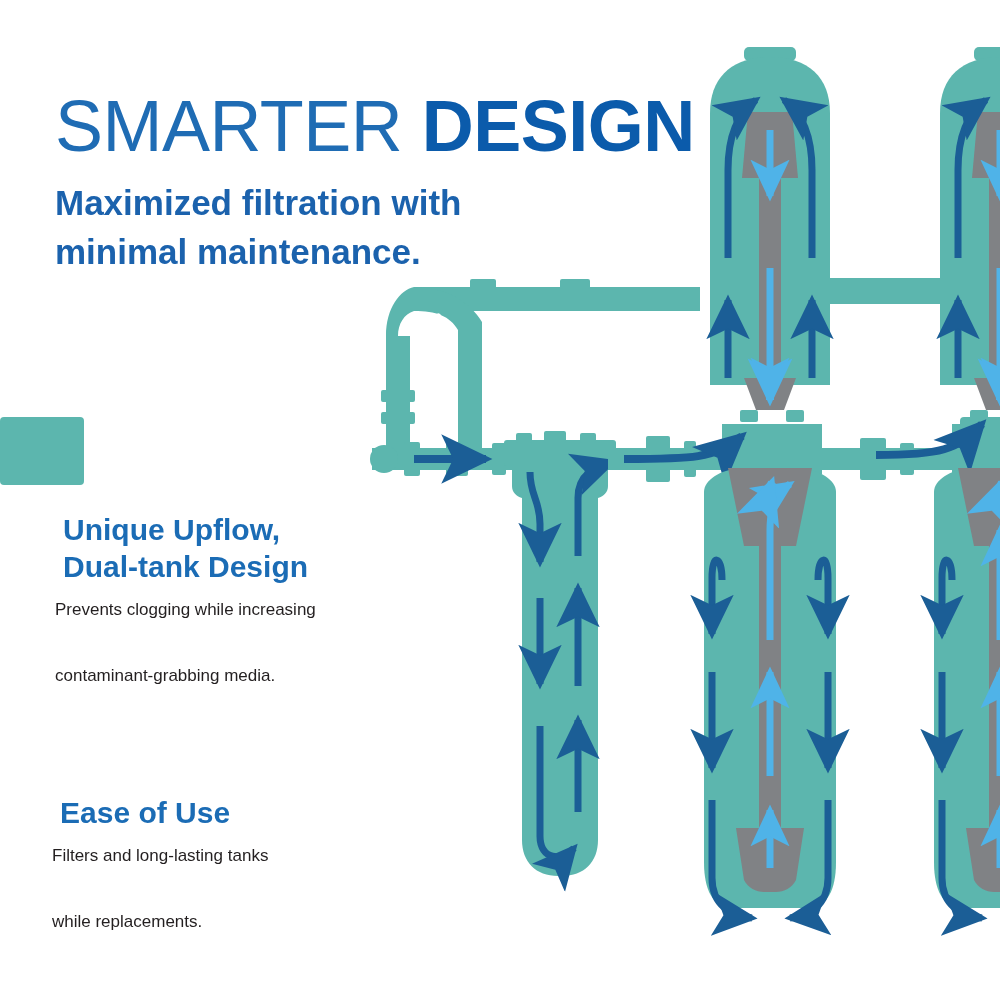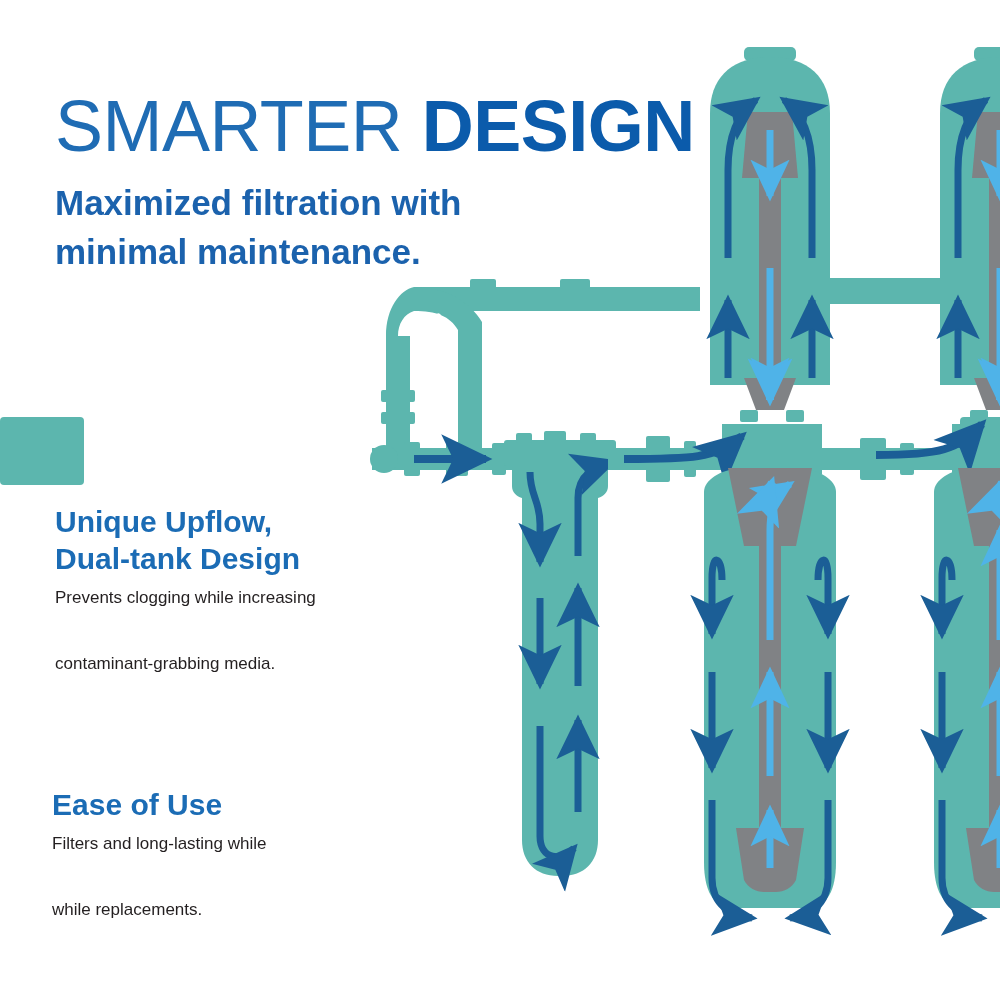--- a/index.html
+++ b/index.html
@@ -45,21 +45,21 @@
     width: 470px;
     font-size: 35px;
     line-height: 49px;
     font-weight: 600;
     color: #1b62ad;
     margin-top: 13px;
   }
 
   .section { position: absolute; }
   .section h3 {
-    margin: 0;
+    margin: 8px;
     font-size: 30px;
     line-height: 37px;
     font-weight: 700;
     color: #1b6cb5;
   }
   .section p {
     margin: 4px 0 0 0;
     font-size: 17px;
     line-height: 33px;
     font-weight: 400;
@@ -320,20 +320,20 @@
         <br>
         <span>contaminant-grabbing media.</span>
       </p>
     </div>
 
     <div class="section" id="sec-ease">
       <h3>
         <span>Ease of Use</span>
       </h3>
       <p>
-        <span>Filters and long-lasting while</span><br>
+        <span>Filters and long-lasting tanks</span><br>
         <br>
         <span>while replacements.</span>
       </p>
     </div>
 
   </div>
 </div>
 
 </body></html>

